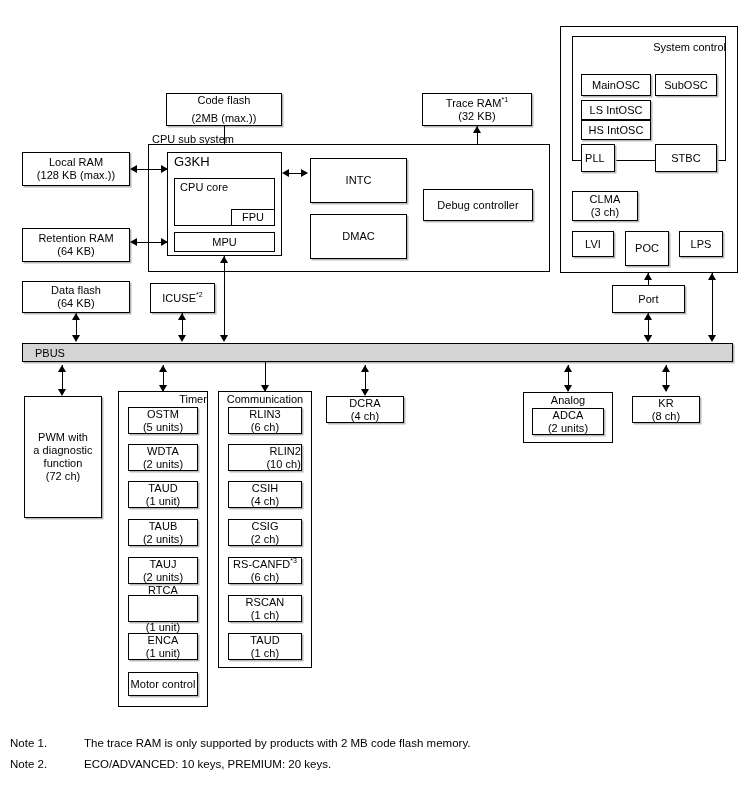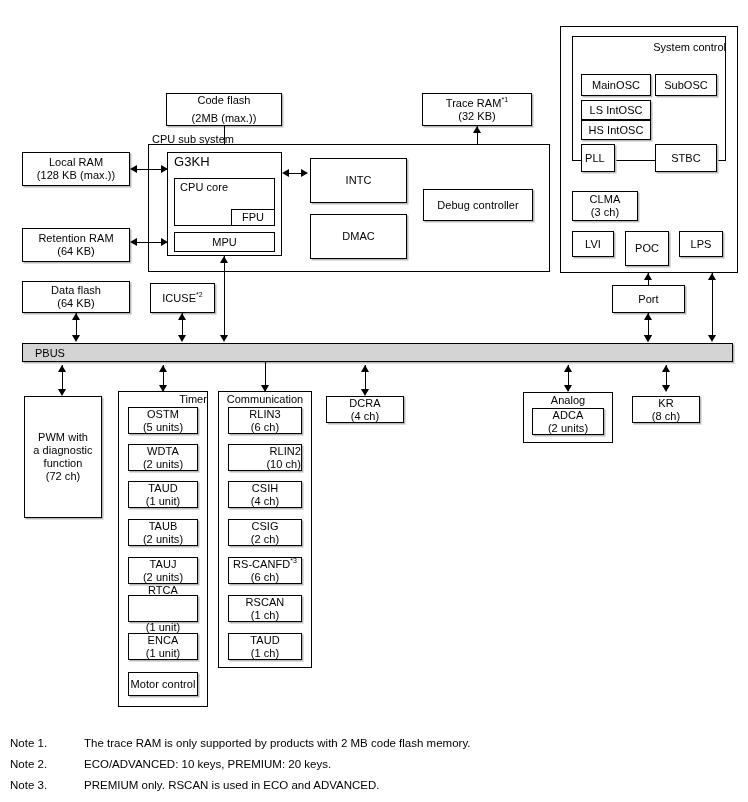--- a/index.html
+++ b/index.html
@@ -325,19 +325,15 @@
 
   <div id="notes">
     <div class="note-row">
       <div class="note-label">Note 1.</div>
       <div class="note-text">The trace RAM is only supported by products with 2 MB code flash memory.</div>
     </div>
     <div class="note-row">
       <div class="note-label">Note 2.</div>
       <div class="note-text">ECO/ADVANCED: 10 keys, PREMIUM: 20 keys.</div>
     </div>
-    <div class="note-row">
-      <div class="note-label">Note 3.</div>
-      <div class="note-text">PREMIUM only. RSCAN is used in ECO and ADVANCED.</div>
-    </div>
   </div>
 
 </div>
 
 </body></html>

